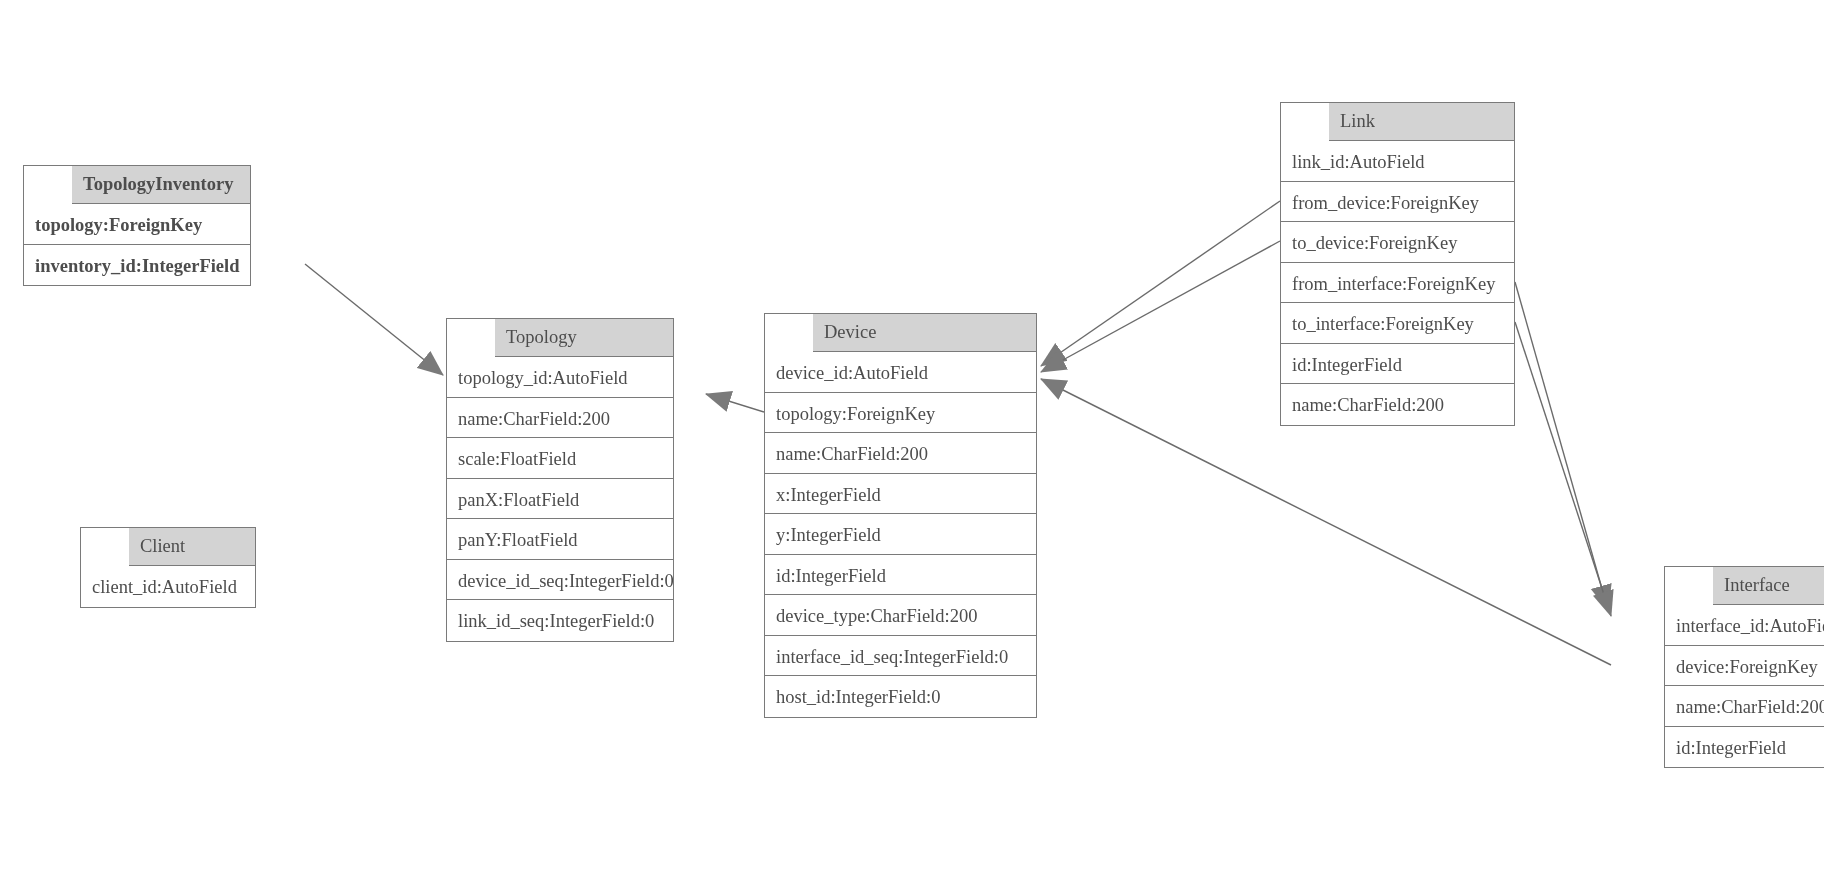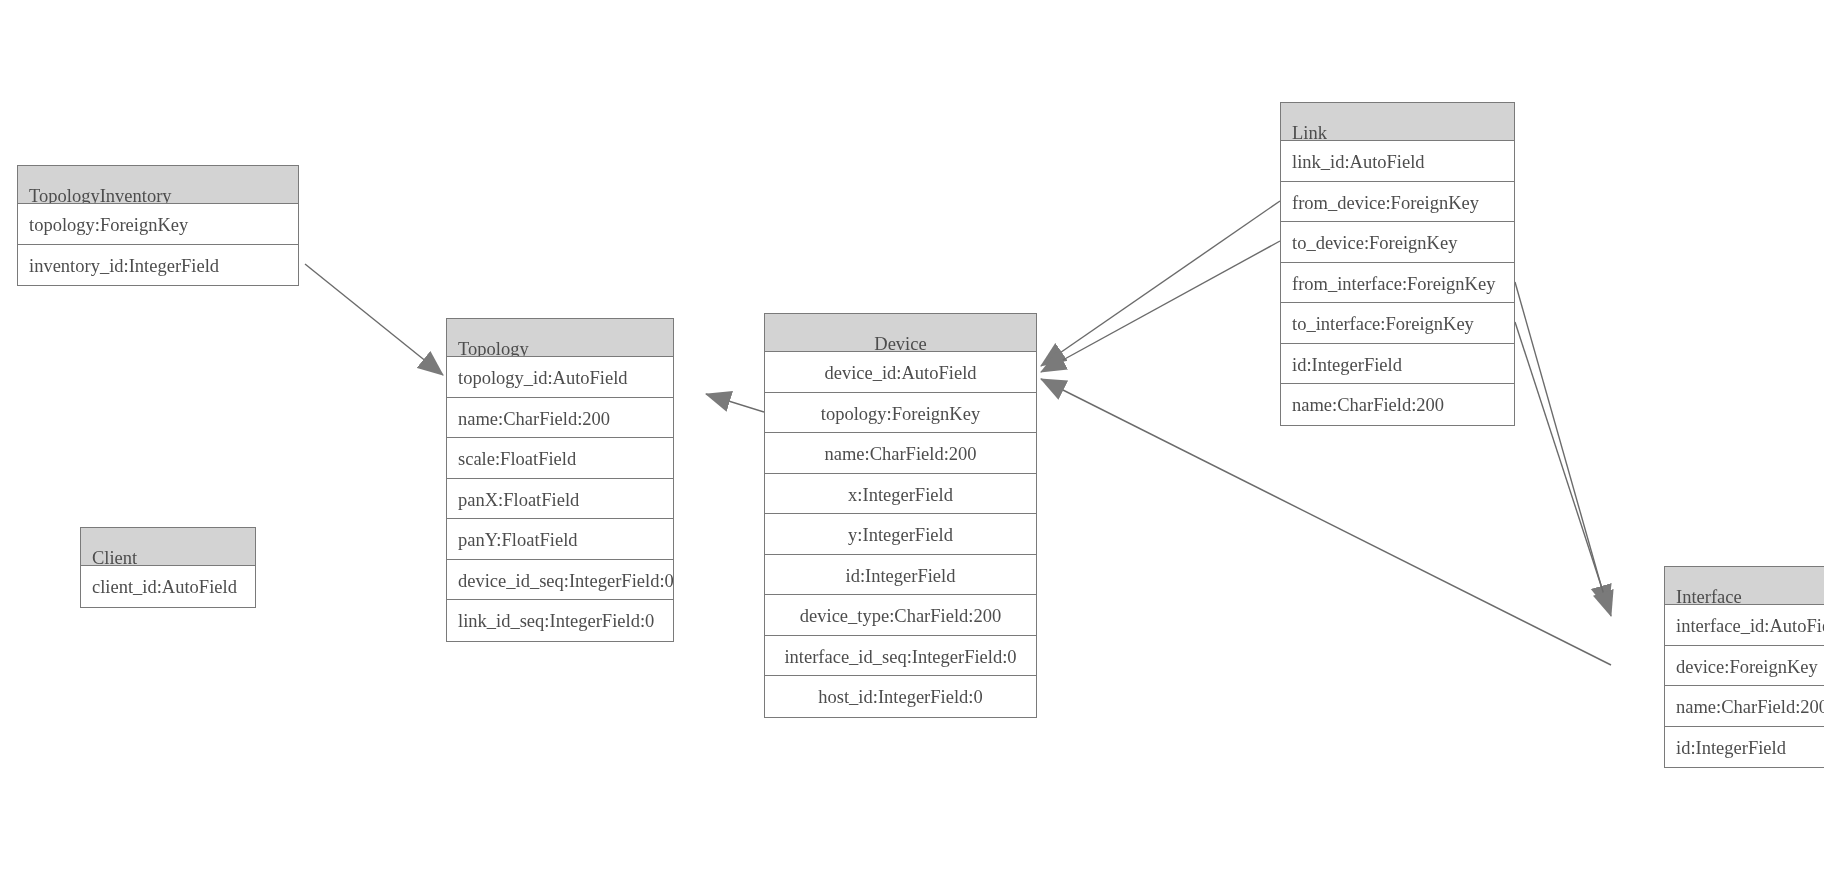--- a/index.html
+++ b/index.html
@@ -27,27 +27,28 @@
     position: absolute;
     box-sizing: border-box;
     border: 1.6px solid var(--border, #7a7a7a);
     background: var(--row-fill, #ffffff);
     z-index: 1;
   }
   .entity-header {
     box-sizing: border-box;
     height: 38px;
     line-height: 36px;
-    padding: 12px 11px;
+    padding: 0 11px;
     background: var(--header-fill, #d3d3d3);
     border-bottom: 1.5px solid var(--border, #7a7a7a);
     color: var(--text, #4d4d4d);
     font-size: 18.5px;
     white-space: nowrap;
     overflow: hidden;
+    margin-left: 48px;
   }
   .entity-row {
     box-sizing: border-box;
     height: 40.5px;
     line-height: 38.5px;
     padding: 2px 11px;
     border-bottom: 1.5px solid var(--border, #7a7a7a);
     color: var(--text, #4d4d4d);
     font-size: 18.5px;
     white-space: nowrap;
@@ -67,40 +68,40 @@
       </marker>
     </defs>
   <line class="edge" x1="305" y1="264" x2="443" y2="375" marker-end="url(#arrowhead)"></line>
       <line class="edge" x1="764" y1="412" x2="706" y2="394" marker-end="url(#arrowhead)"></line>
       <line class="edge" x1="1280" y1="201" x2="1041" y2="366" marker-end="url(#arrowhead)"></line>
       <line class="edge" x1="1280" y1="241" x2="1041" y2="372" marker-end="url(#arrowhead)"></line>
       <line class="edge" x1="1515" y1="282" x2="1608" y2="610" marker-end="url(#arrowhead)"></line>
       <line class="edge" x1="1515" y1="322" x2="1611" y2="616" marker-end="url(#arrowhead)"></line>
       <line class="edge" x1="1611" y1="665" x2="1041" y2="379" marker-end="url(#arrowhead)"></line>
     </svg>
-<div class="entity" style="left: 17px; top: 165px; width: 282px;">
+<div class="entity" style="left: 23px; top: 165px; width: 228px; font-weight: bold;">
       <div class="entity-header">TopologyInventory</div>
       <div class="entity-row">topology:ForeignKey</div>
       <div class="entity-row">inventory_id:IntegerField</div>
     </div>
     <div class="entity" style="left: 446px; top: 318px; width: 228px;">
       <div class="entity-header">Topology</div>
       <div class="entity-row">topology_id:AutoField</div>
       <div class="entity-row">name:CharField:200</div>
       <div class="entity-row">scale:FloatField</div>
       <div class="entity-row">panX:FloatField</div>
       <div class="entity-row">panY:FloatField</div>
       <div class="entity-row">device_id_seq:IntegerField:0</div>
       <div class="entity-row">link_id_seq:IntegerField:0</div>
     </div>
     <div class="entity" style="left: 80px; top: 527px; width: 176px;">
       <div class="entity-header">Client</div>
       <div class="entity-row">client_id:AutoField</div>
     </div>
-    <div class="entity" style="left: 764px; top: 313px; width: 273px; text-align: center;">
+    <div class="entity" style="left: 764px; top: 313px; width: 273px;">
       <div class="entity-header">Device</div>
       <div class="entity-row">device_id:AutoField</div>
       <div class="entity-row">topology:ForeignKey</div>
       <div class="entity-row">name:CharField:200</div>
       <div class="entity-row">x:IntegerField</div>
       <div class="entity-row">y:IntegerField</div>
       <div class="entity-row">id:IntegerField</div>
       <div class="entity-row">device_type:CharField:200</div>
       <div class="entity-row">interface_id_seq:IntegerField:0</div>
       <div class="entity-row">host_id:IntegerField:0</div>

